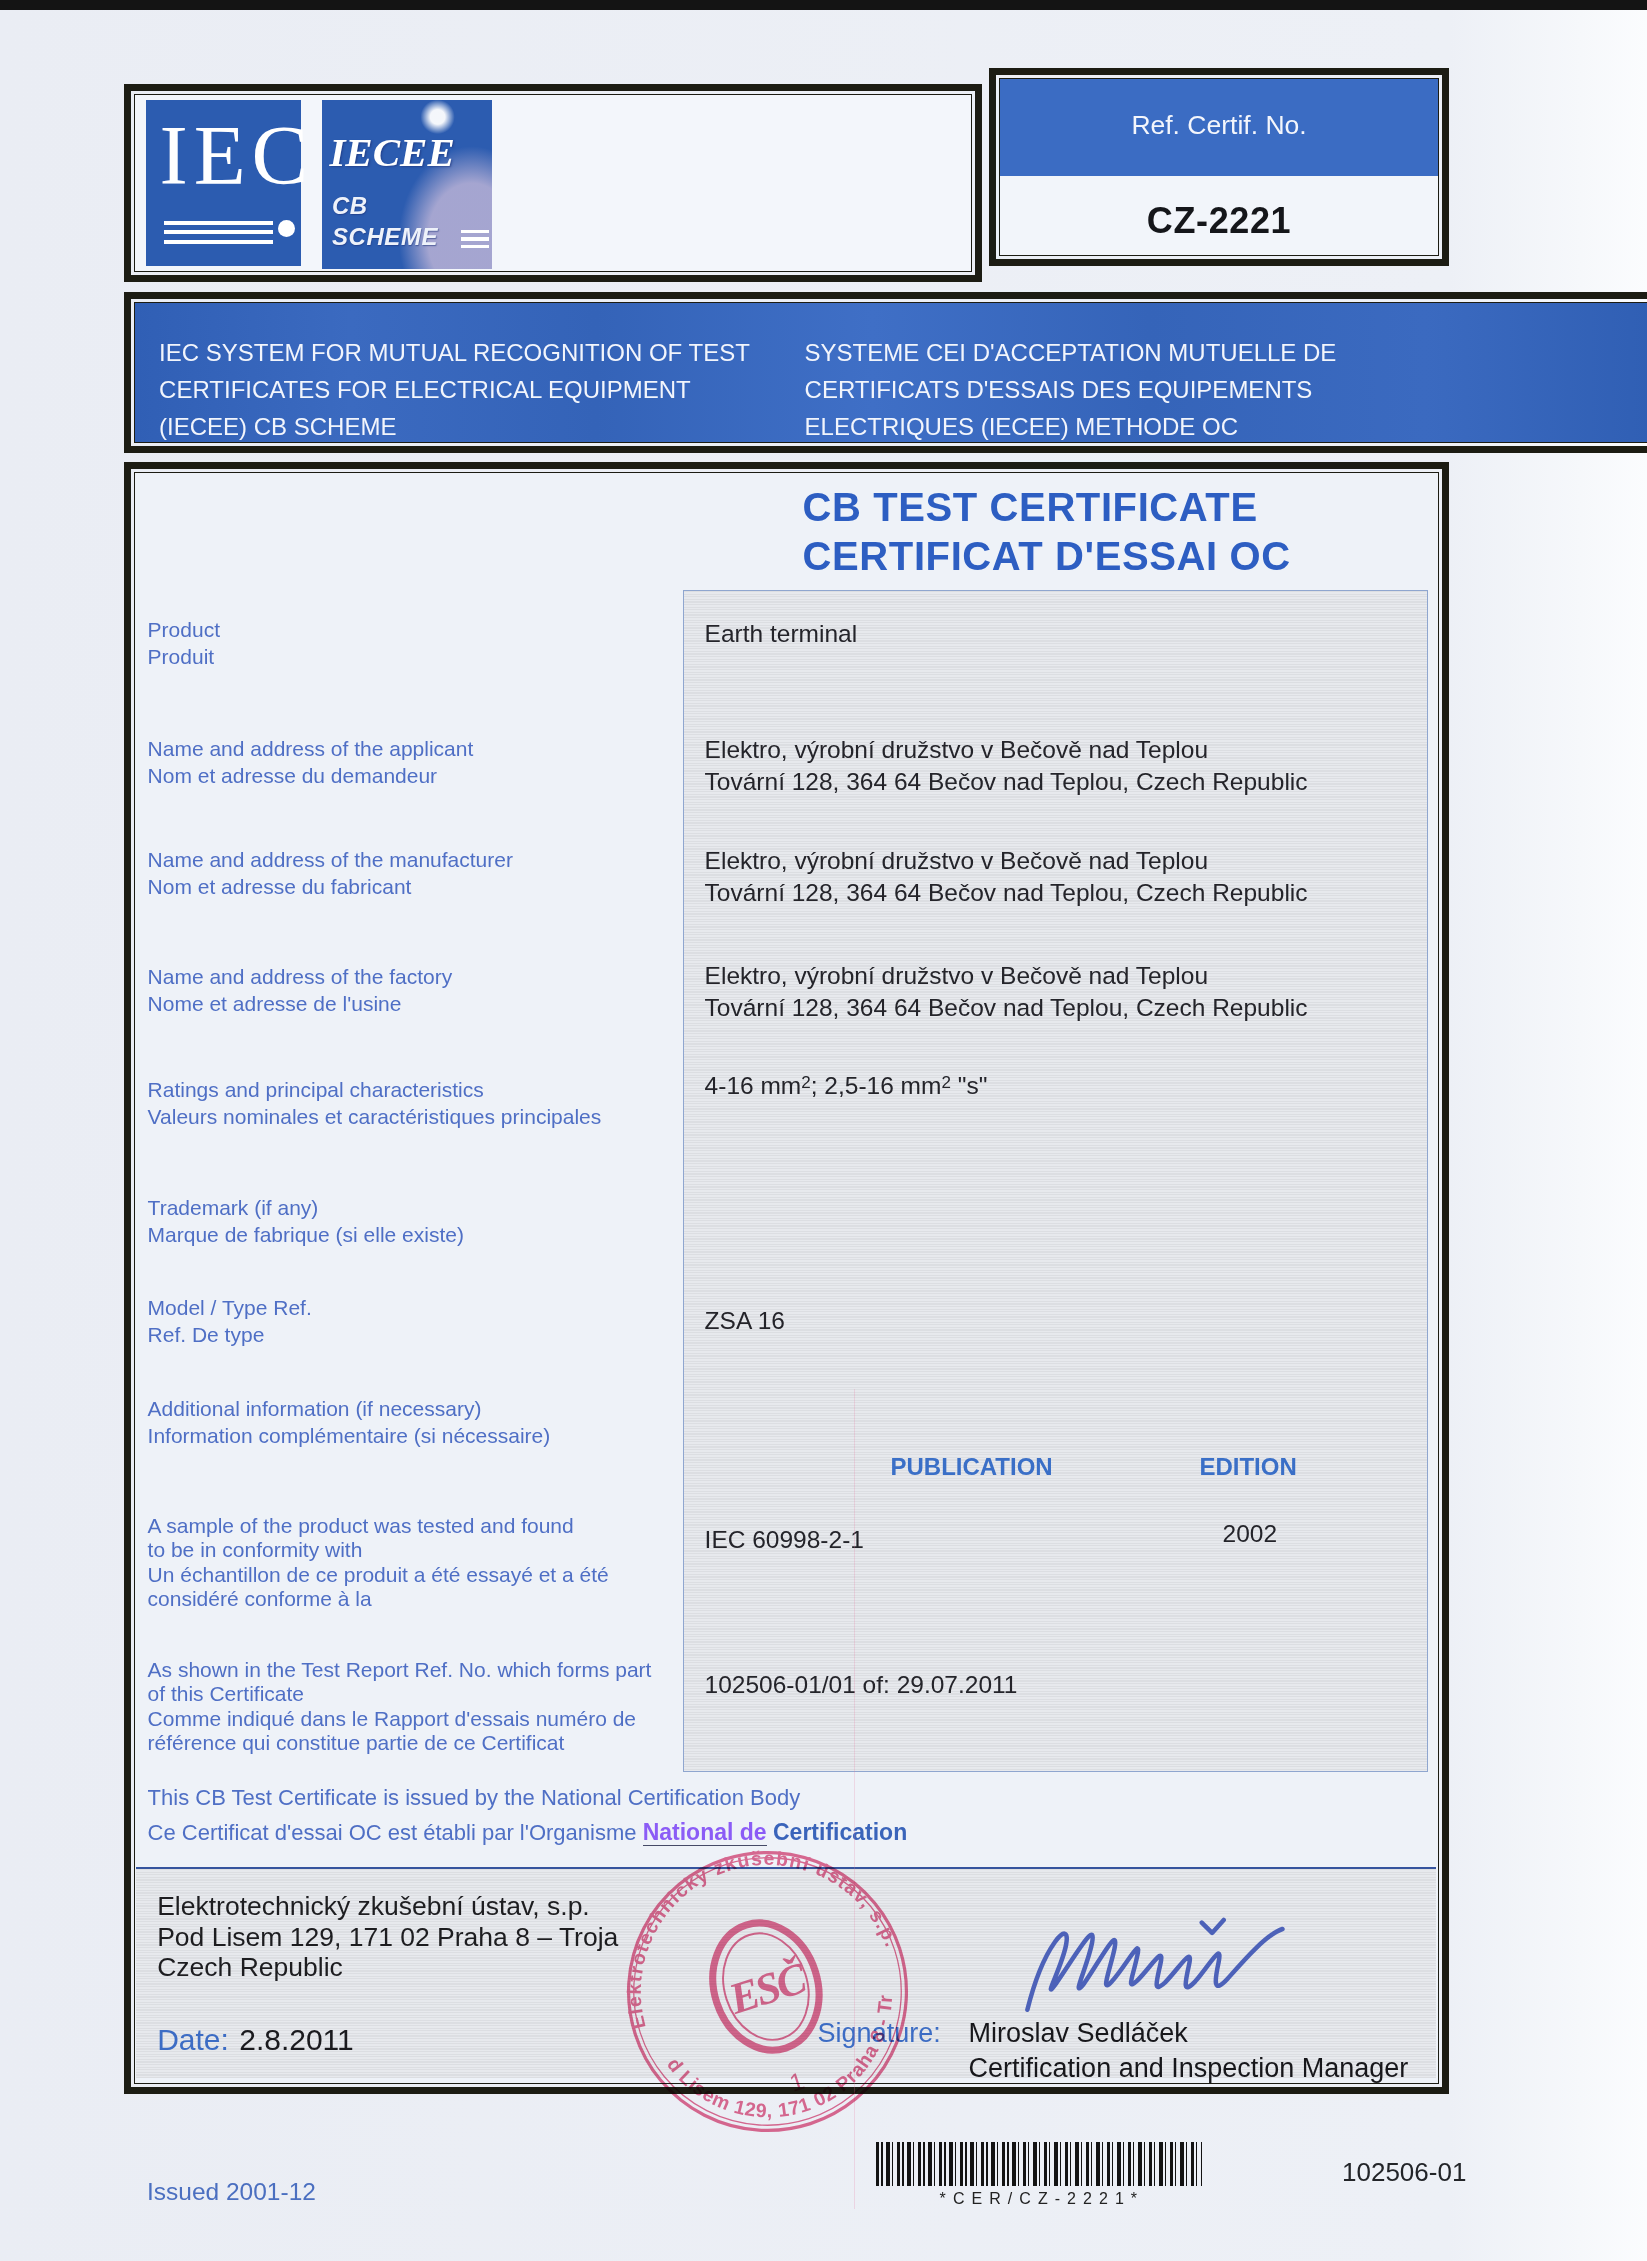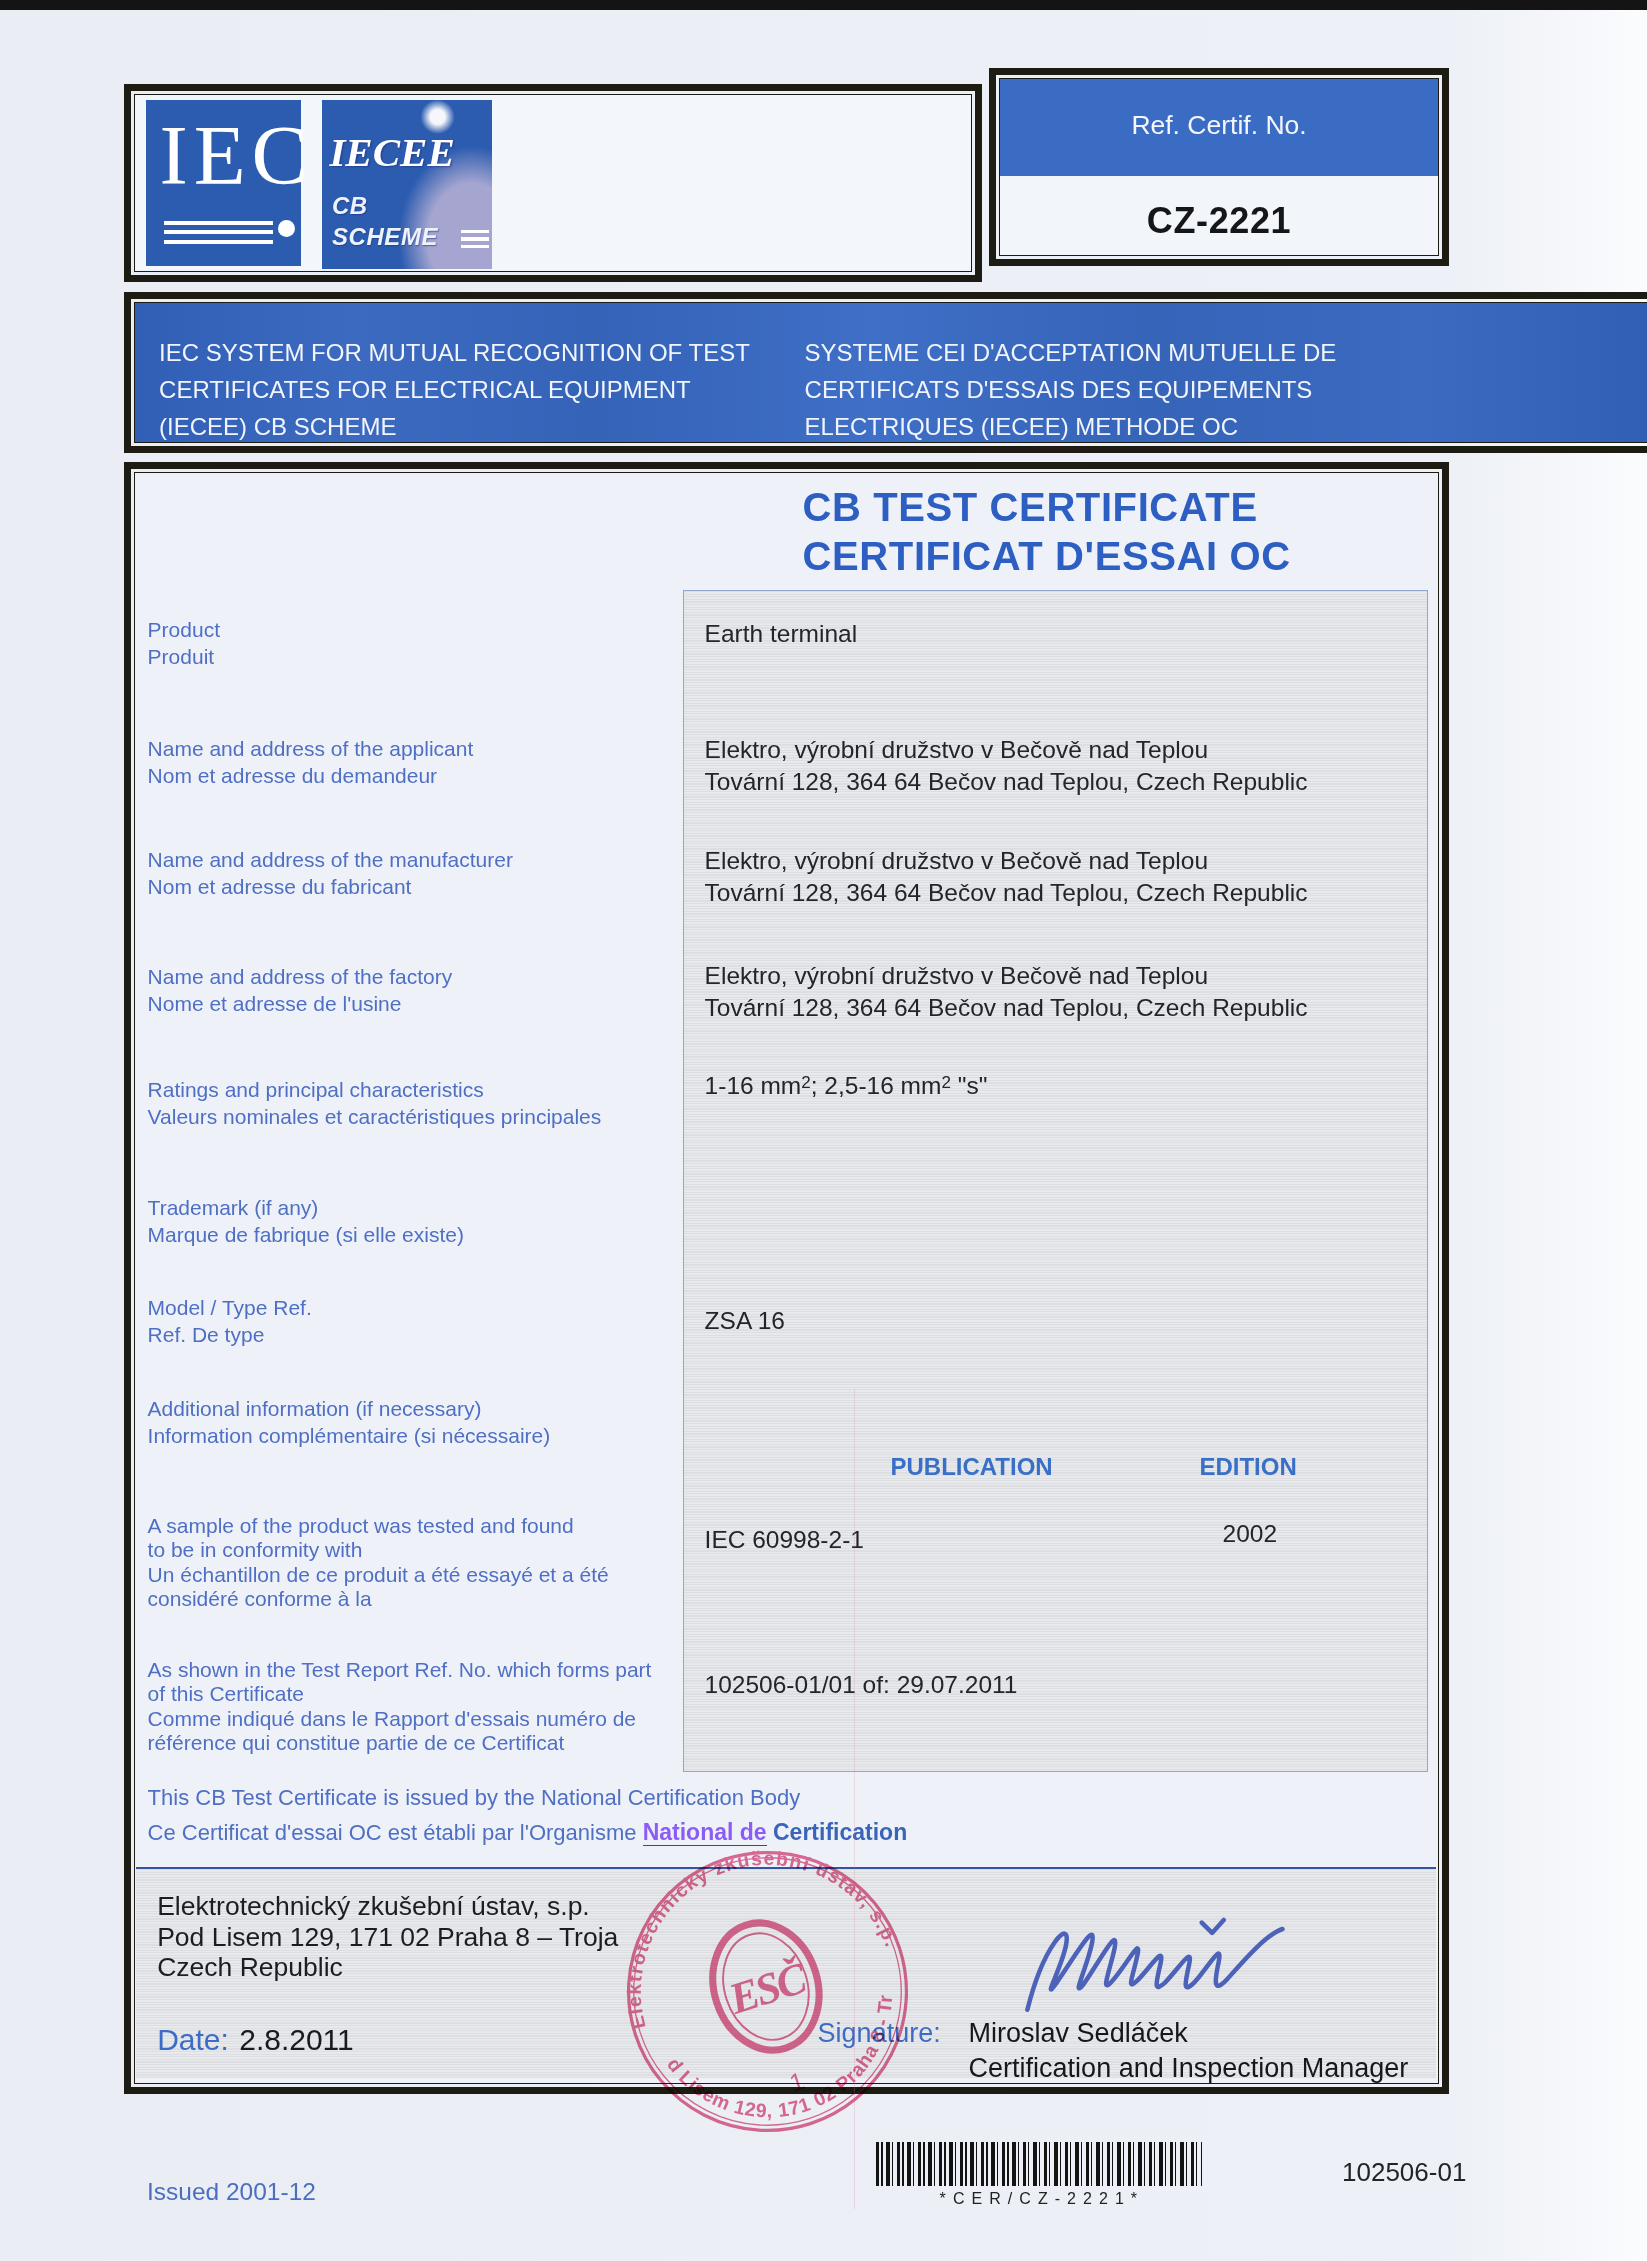--- a/index.html
+++ b/index.html
@@ -201,21 +201,21 @@
       </div>
       <div class="val" style="left:570px; top:372px;">
         <div>Elektro, výrobní družstvo v Bečově nad Teplou</div>
         <div>Tovární 128, 364 64 Bečov nad Teplou, Czech Republic</div>
       </div>
       <div class="val" style="left:570px; top:487px;">
         <div>Elektro, výrobní družstvo v Bečově nad Teplou</div>
         <div>Tovární 128, 364 64 Bečov nad Teplou, Czech Republic</div>
       </div>
       <div class="val" style="left:570px; top:594px;">
-        <span>1-16 mm</span><sup>2</sup><span>; 2,5-16 mm</span><sup>2</sup><span> "s"</span>
+        <span>4-16 mm</span><sup>2</sup><span>; 2,5-16 mm</span><sup>2</sup><span> "s"</span>
       </div>
       <div class="val" style="left:570px; top:832px;">ZSA 16</div>
 
       <div class="tbl-hdr" style="left:740px; top:980px; width:194px;">PUBLICATION</div>
       <div class="tbl-hdr" style="left:1036px; top:980px; width:155px;">EDITION</div>
       <div class="val" style="left:570px; top:1051px;">IEC 60998-2-1</div>
       <div class="val" style="left:1088px; top:1045px;">2002</div>
       <div class="val" style="left:570px; top:1196px;">102506-01/01 of: 29.07.2011</div>
 
       <div class="iss-line" style="top:1312px;">This CB Test Certificate is issued by the National Certification Body</div>

